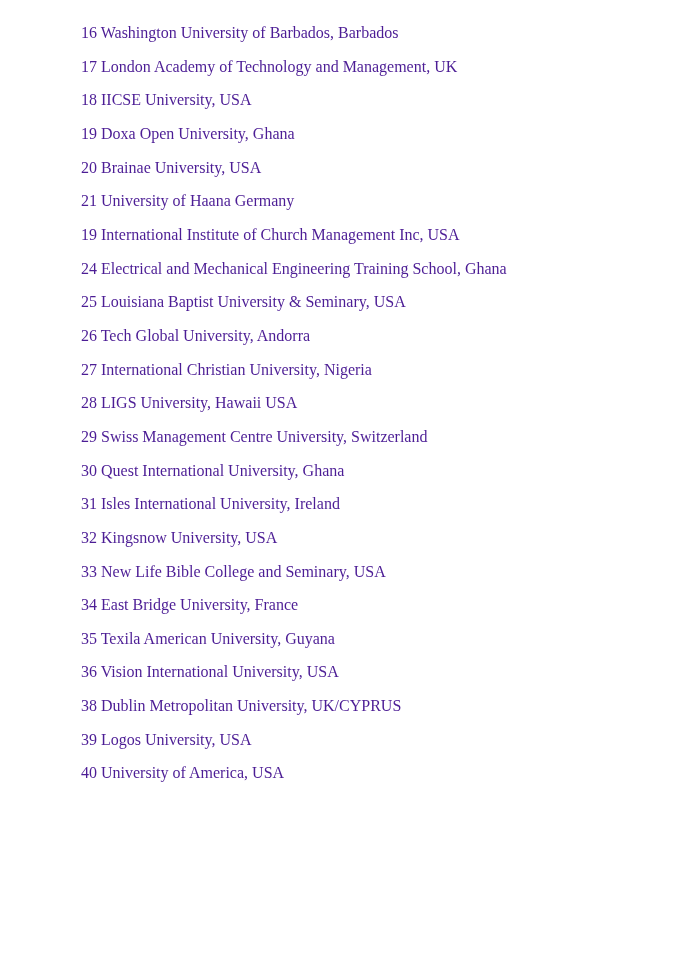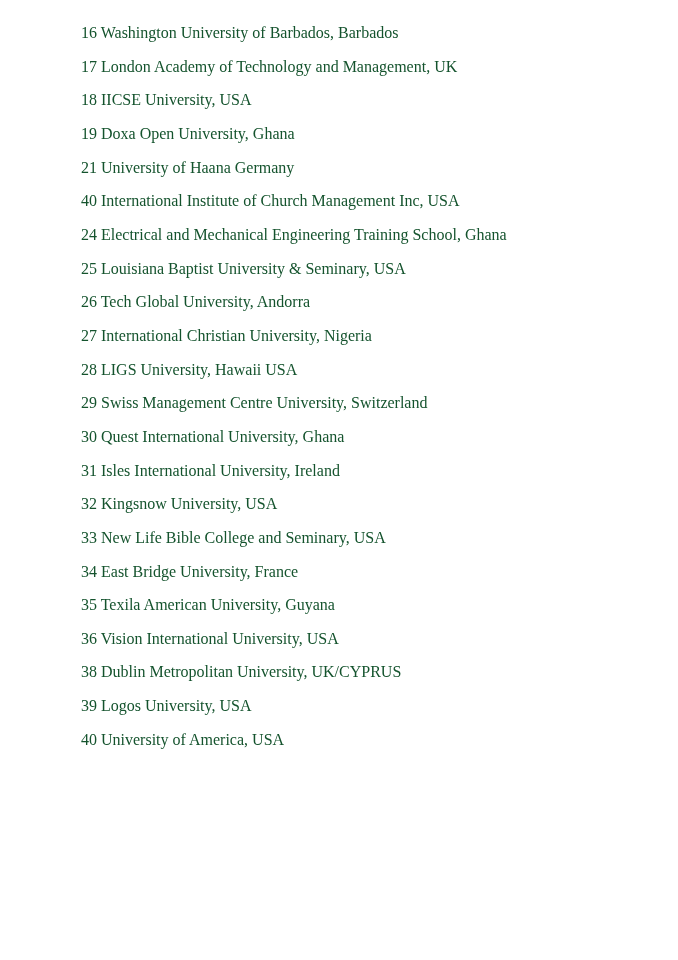--- a/index.html
+++ b/index.html
@@ -13,35 +13,36 @@
     height: 960px;
     background: #ffffff;
     overflow: hidden;
     box-sizing: border-box;
     padding: 16px 20px 0 81px;
   }
   .row {
     font-family: "Liberation Serif", "DejaVu Serif", serif;
     font-size: 16px;
     line-height: 33.66px;
-    color: #14532d;
+    color: #4c1d95;
     white-space: nowrap;
   }
 </style>
 </head>
 <body>
 
 <div class="page">
   <div>
       <div class="row">16 Washington University of Barbados, Barbados</div>
       <div class="row">17 London Academy of Technology and Management, UK</div>
       <div class="row">18 IICSE University, USA</div>
       <div class="row">19 Doxa Open University, Ghana</div>
+      <div class="row">20 Brainae University, USA</div>
       <div class="row">21 University of Haana Germany</div>
-      <div class="row">40 International Institute of Church Management Inc, USA</div>
+      <div class="row">19 International Institute of Church Management Inc, USA</div>
       <div class="row">24 Electrical and Mechanical Engineering Training School, Ghana</div>
       <div class="row">25 Louisiana Baptist University &amp; Seminary, USA</div>
       <div class="row">26 Tech Global University, Andorra</div>
       <div class="row">27 International Christian University, Nigeria</div>
       <div class="row">28 LIGS University, Hawaii USA</div>
       <div class="row">29 Swiss Management Centre University, Switzerland</div>
       <div class="row">30 Quest International University, Ghana</div>
       <div class="row">31 Isles International University, Ireland</div>
       <div class="row">32 Kingsnow University, USA</div>
       <div class="row">33 New Life Bible College and Seminary, USA</div>

